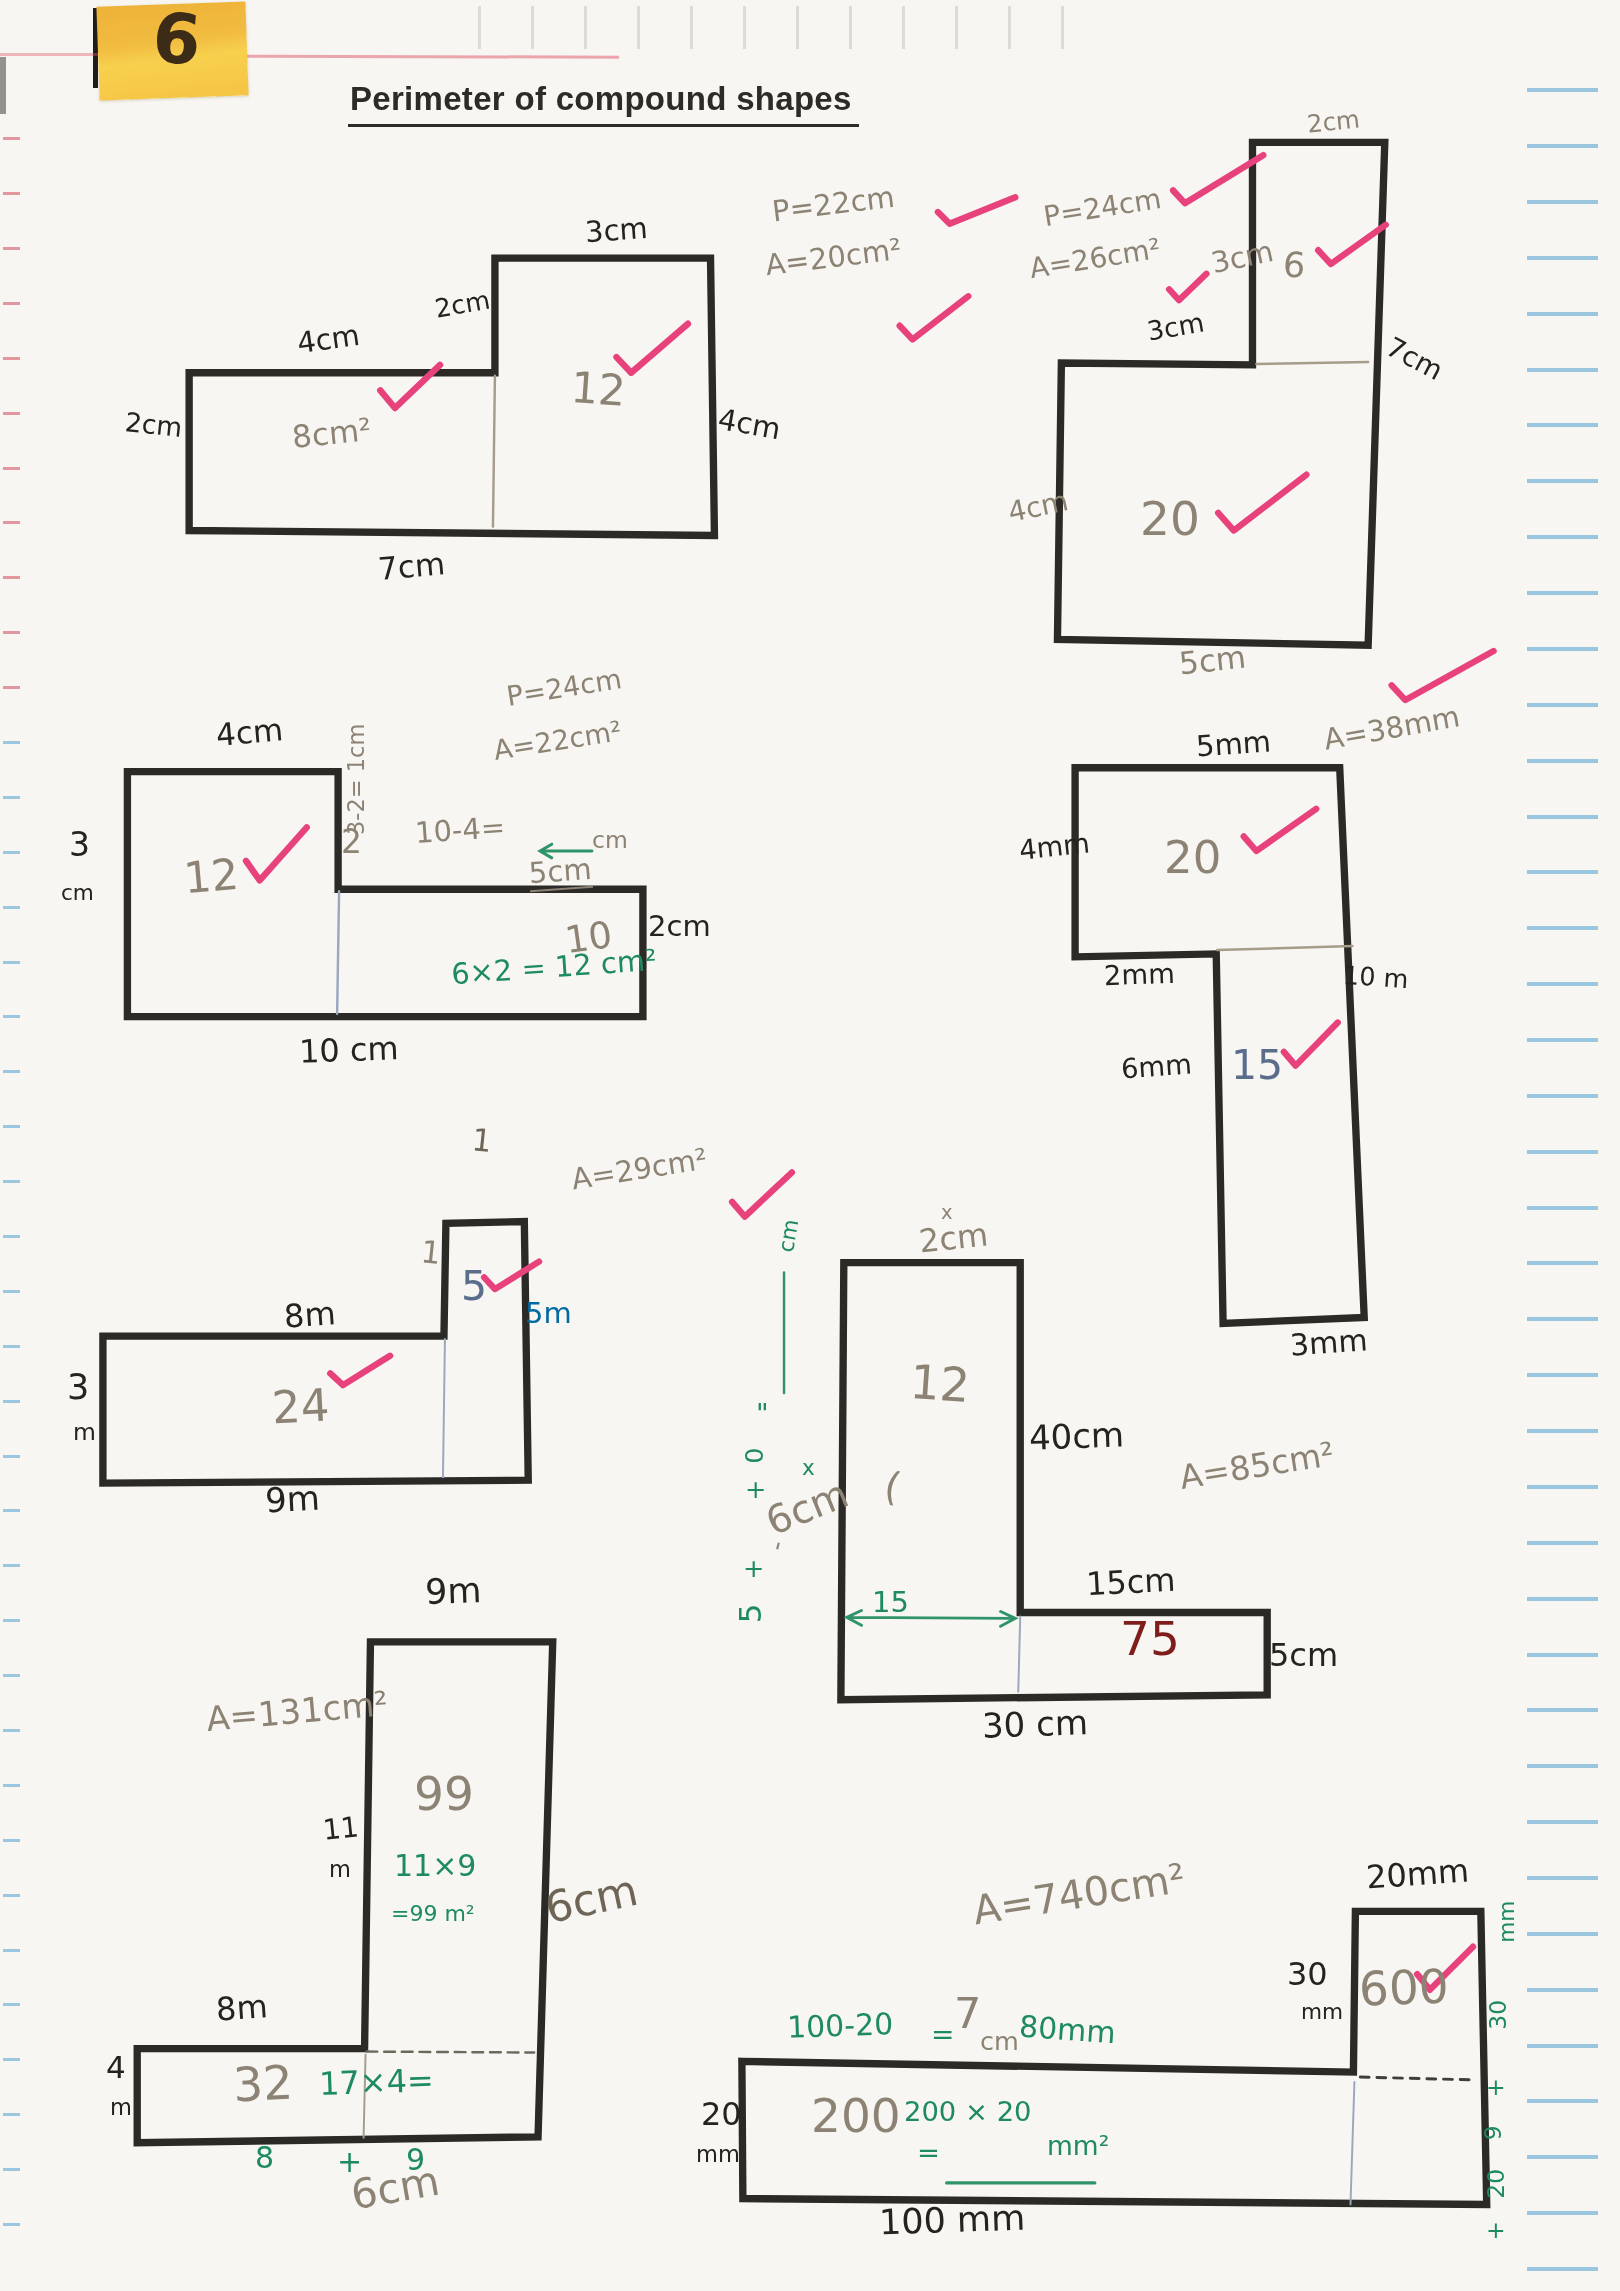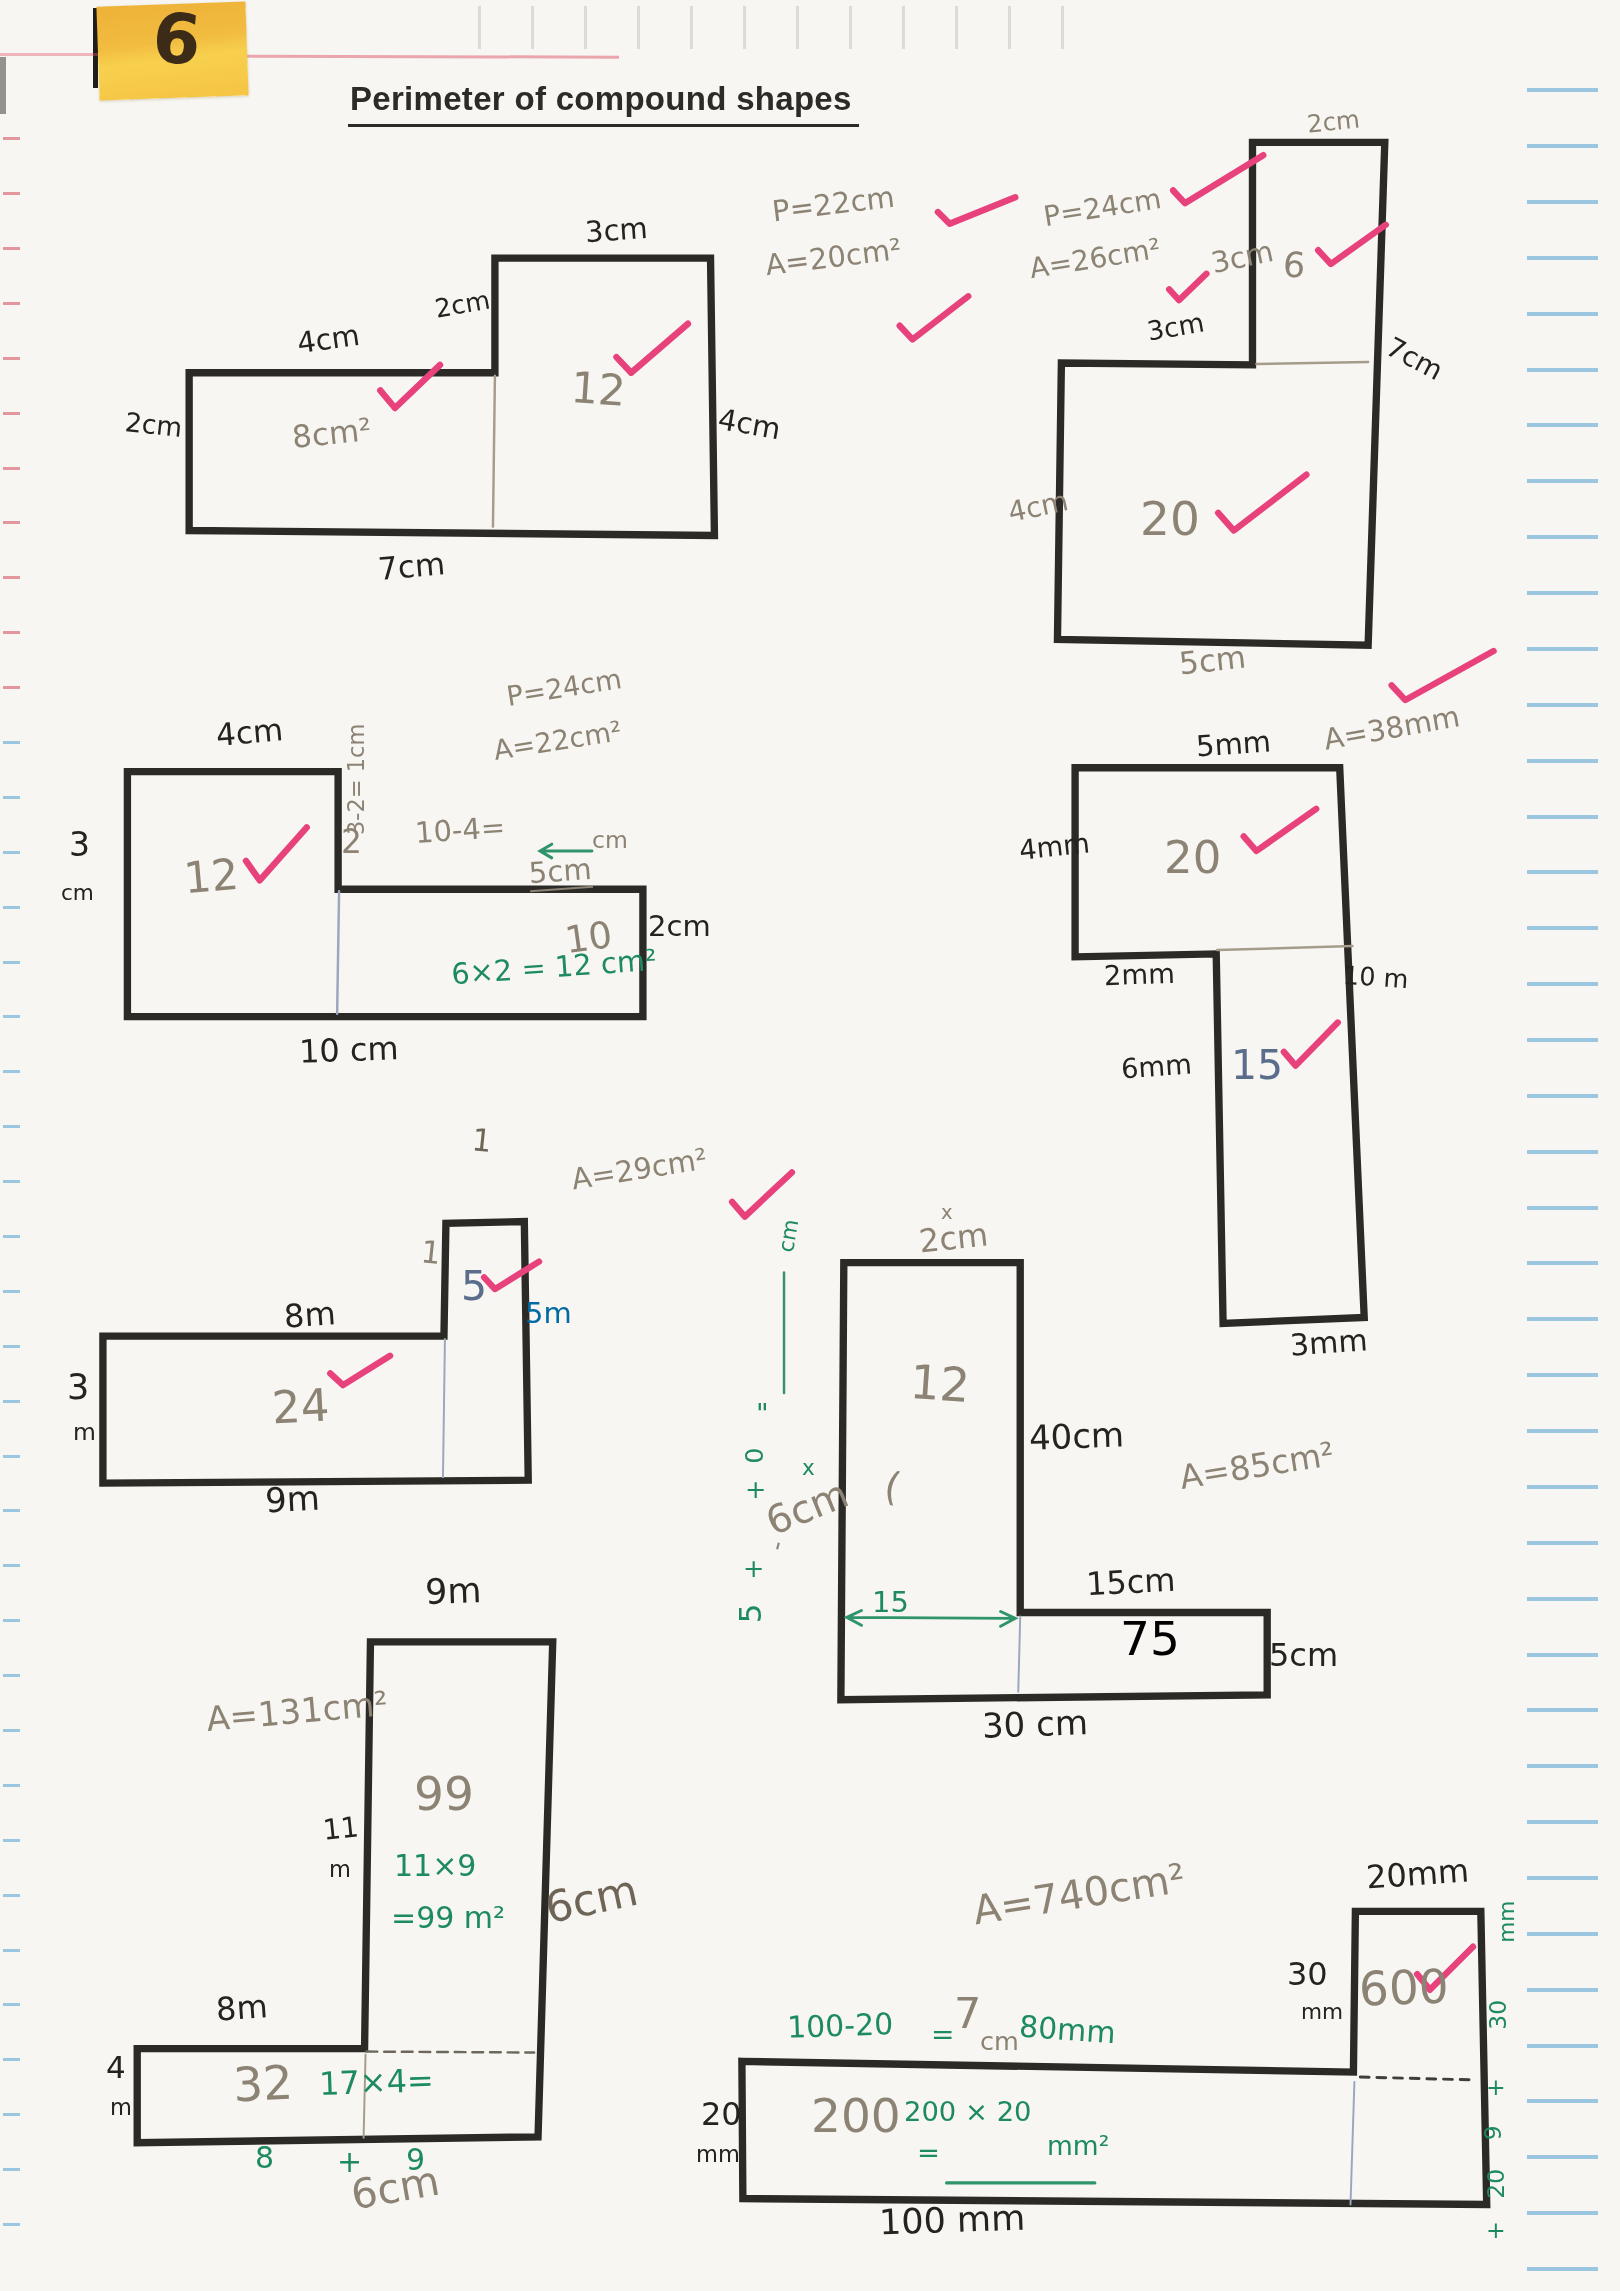--- a/index.html
+++ b/index.html
@@ -173,30 +173,30 @@
       <span class="hw" style="left: 756px; top: 1400px; font-size: 27.4px; color: rgb(30, 138, 95);">"</span>
       <span class="hw" style="left: 747px; top: 1443px; font-size: 25.5px; color: rgb(30, 138, 95); transform: rotate(-90deg);">0</span>
       <span class="hw" style="left: 745px; top: 1477px; font-size: 25.5px; color: rgb(30, 138, 95);">+</span>
       <span class="hw" style="left: 802px; top: 1457px; font-size: 21.6px; color: rgb(30, 138, 95);">x</span>
       <span class="hw" style="left: 765px; top: 1488px; font-size: 39px; color: rgb(140, 131, 116); transform: rotate(-22deg);">6cm</span>
       <span class="hw" style="left: 772px; top: 1533px; font-size: 25.5px; color: rgb(140, 131, 116); transform: rotate(-75deg);">-</span>
       <span class="hw" style="left: 743px; top: 1556px; font-size: 25.5px; color: rgb(30, 138, 95);">+</span>
       <span class="hw" style="left: 741px; top: 1598px; font-size: 31px; color: rgb(30, 138, 95); transform: rotate(-90deg);">5</span>
       <span class="hw" style="left: 872px; top: 1588px; font-size: 29px; color: rgb(30, 138, 95);">15</span>
       <span class="hw" style="left: 1086px; top: 1566px; font-size: 32px; color: rgb(36, 35, 31); transform: rotate(-3deg);">15cm</span>
-      <span class="hw" style="left: 1120px; top: 1615px; font-size: 47px; color: #000000;">75</span>
+      <span class="hw" style="left: 1120px; top: 1615px; font-size: 47px; color: #7f1d1d;">75</span>
       <span class="hw" style="left: 1269px; top: 1639px; font-size: 32px; color: rgb(36, 35, 31);">5cm</span>
       <span class="hw" style="left: 982px; top: 1707px; font-size: 34px; color: rgb(36, 35, 31); transform: rotate(-2deg);">30 cm</span>
       <span class="hw" style="left: 425px; top: 1574px; font-size: 35px; color: rgb(36, 35, 31); transform: rotate(-2deg);">9m</span>
       <span class="hw" style="left: 206px; top: 1694px; font-size: 34px; color: rgb(140, 131, 116); transform: rotate(-5deg);">A=131cm²</span>
       <span class="hw" style="left: 414px; top: 1770px; font-size: 47px; color: rgb(140, 131, 116);">99</span>
       <span class="hw" style="left: 323px; top: 1815px; font-size: 28px; color: rgb(36, 35, 31); transform: rotate(-6deg);">11</span>
       <span class="hw" style="left: 329px; top: 1858px; font-size: 22.5px; color: rgb(36, 35, 31);">m</span>
       <span class="hw" style="left: 394px; top: 1851px; font-size: 30px; color: rgb(30, 138, 95);">11×9</span>
-      <span class="hw" style="left: 391px; top: 1903px; font-size: 30px; color: rgb(30, 138, 95);">=99 m²</span>
+      <span class="hw" style="left: 391px; top: 1903px; font-size: 22px; color: rgb(30, 138, 95);">=99 m²</span>
       <span class="hw" style="left: 545px; top: 1878px; font-size: 43px; color: rgb(110, 101, 87); transform: rotate(-12deg);">6cm</span>
       <span class="hw" style="left: 216px; top: 1992px; font-size: 32px; color: rgb(36, 35, 31); transform: rotate(-4deg);">8m</span>
       <span class="hw" style="left: 106px; top: 2052px; font-size: 31px; color: rgb(36, 35, 31);">4</span>
       <span class="hw" style="left: 110px; top: 2096px; font-size: 22.5px; color: rgb(36, 35, 31);">m</span>
       <span class="hw" style="left: 233px; top: 2060px; font-size: 47px; color: rgb(140, 131, 116); transform: rotate(-3deg);">32</span>
       <span class="hw" style="left: 319px; top: 2066px; font-size: 32px; color: rgb(30, 138, 95); transform: rotate(-2deg);">17×4=</span>
       <span class="hw" style="left: 255px; top: 2143px; font-size: 30px; color: rgb(30, 138, 95);">8</span>
       <span class="hw" style="left: 337px; top: 2147px; font-size: 30px; color: rgb(30, 138, 95);">+</span>
       <span class="hw" style="left: 406px; top: 2145px; font-size: 30px; color: rgb(30, 138, 95);">9</span>
       <span class="hw" style="left: 351px; top: 2168px; font-size: 41px; color: rgb(140, 131, 116); transform: rotate(-10deg);">6cm</span>

